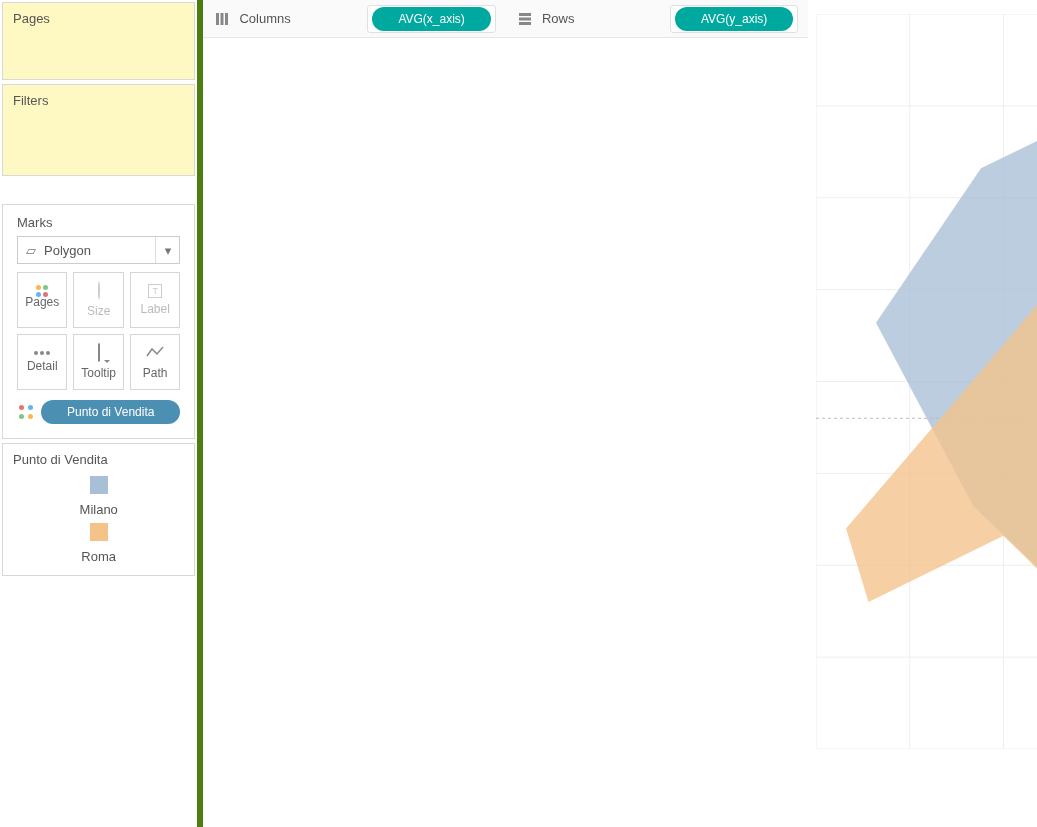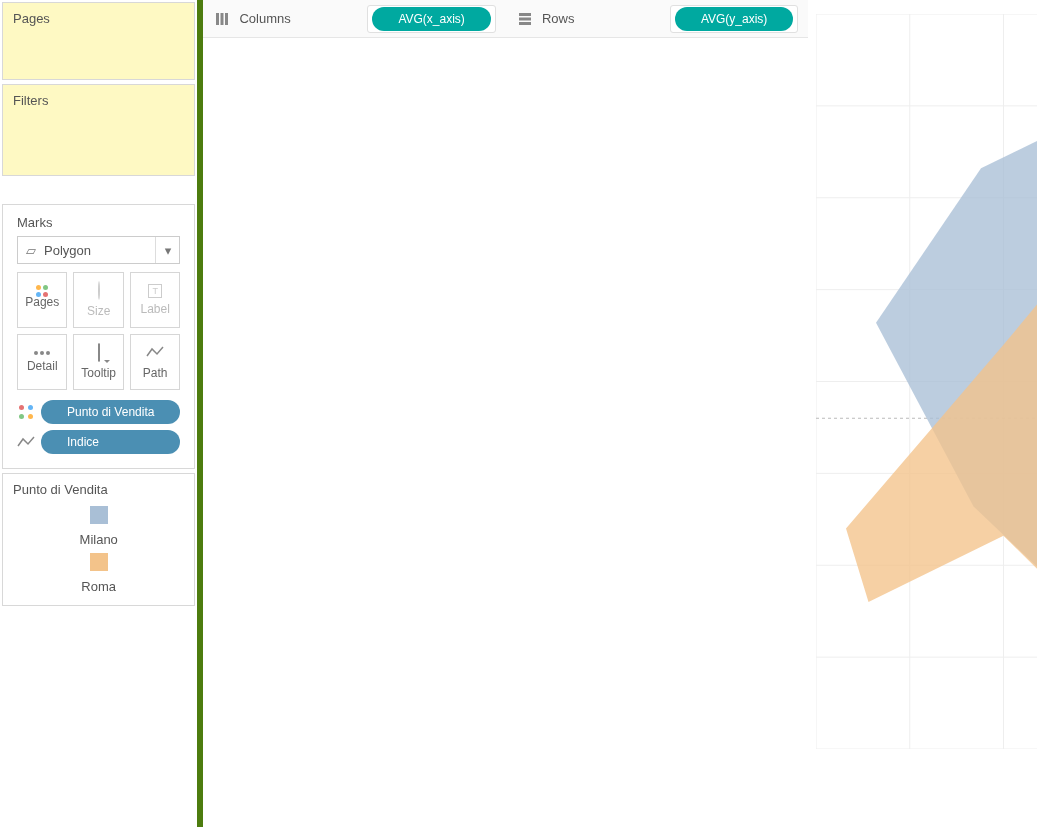--- a/index.html
+++ b/index.html
@@ -208,30 +208,20 @@
       <span class="pill-row-icon">
         <span class="dots4">
             <span class="d1"></span>
             <span class="d2"></span>
             <span class="d3"></span>
             <span class="d4"></span>
           </span>
       </span>
       <span class="pill wide">
         <span>Punto di Vendita</span>
-      </span>
-    </div>
-    <div class="pill-row" style="margin-top:6px;">
-      <span class="pill-row-icon">
-        <svg viewBox="0 0 18 12" width="18" height="12">
-            <path d="M1 10 L6 3 L11 8 L17 1" stroke="#888" stroke-width="1.5" fill="none"></path>
-          </svg>
-      </span>
-      <span class="pill wide">
-        <span>Indice</span>
       </span>
     </div>
   </div>
 
   <div class="legend-card">
     <div class="legend-title">Punto di Vendita</div>
     <div id="legend-items">
         <div class="legend-item">
           <span class="legend-swatch" style="background: rgb(169, 191, 214);"></span>
           <span>Milano</span>

